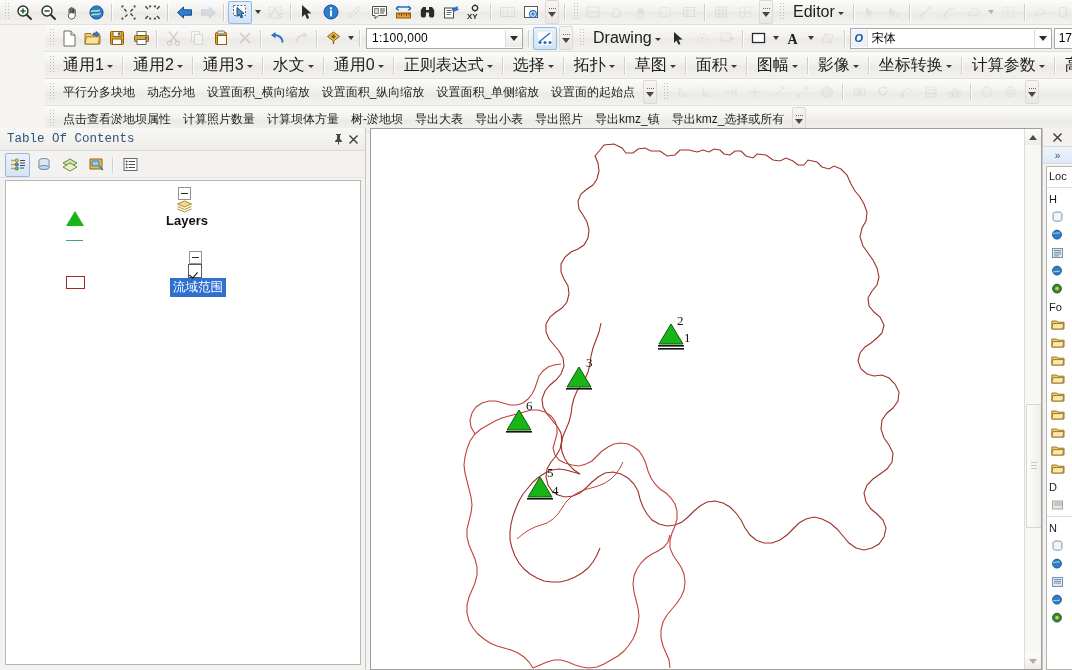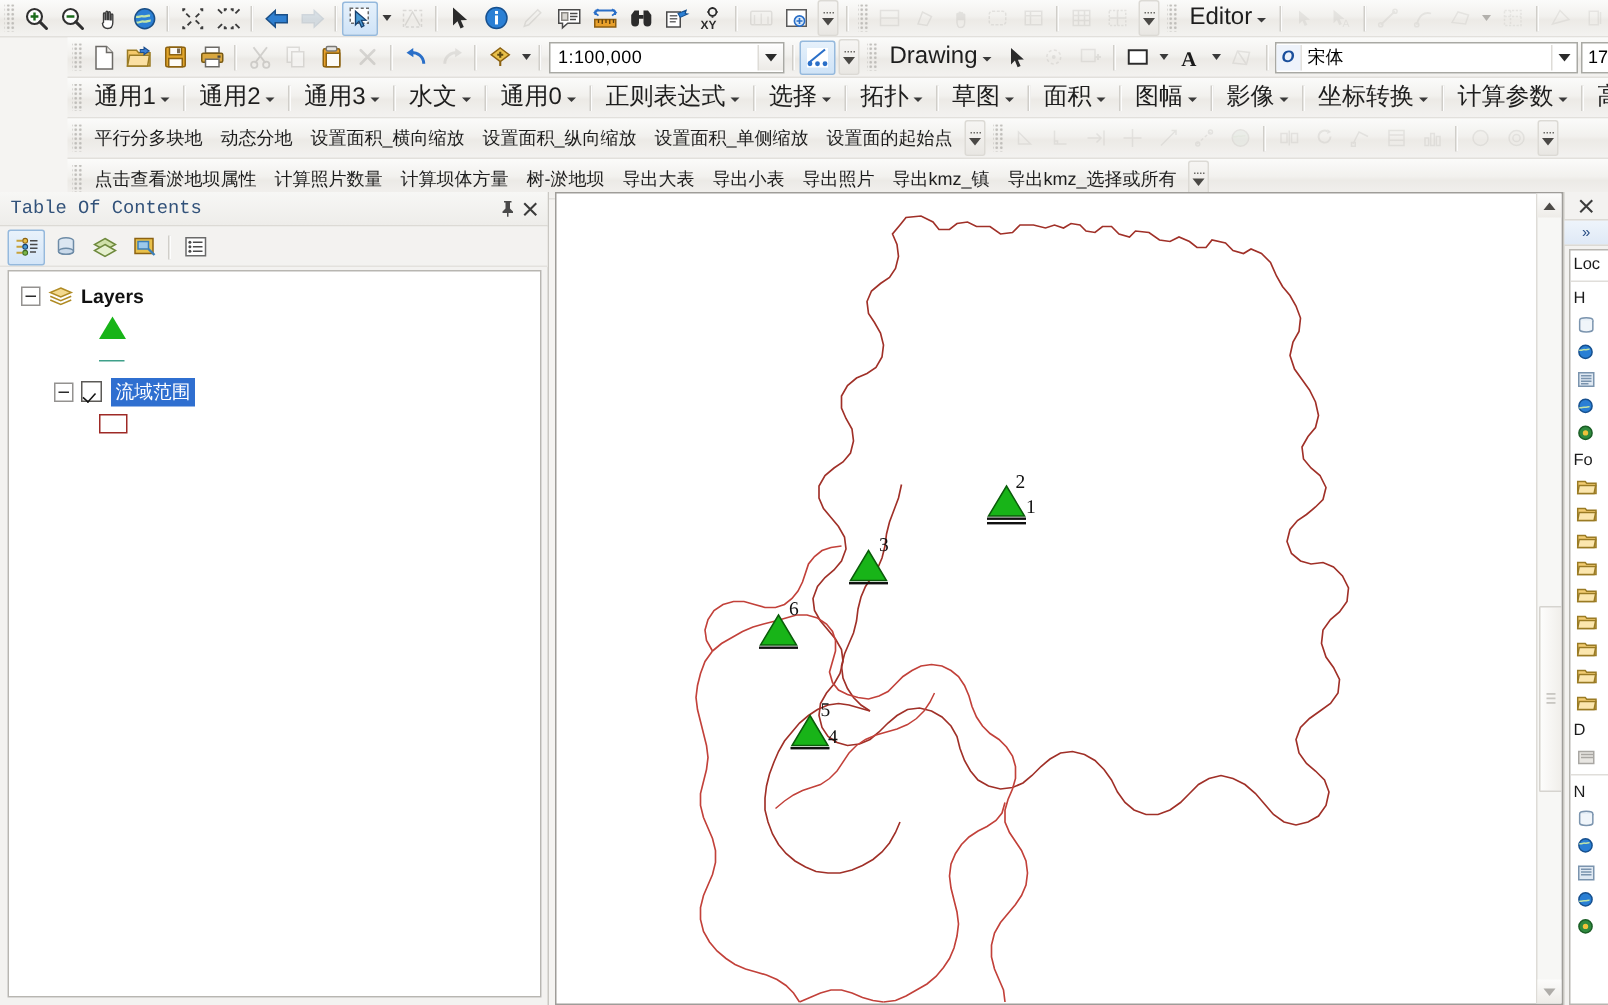--- a/index.html
+++ b/index.html
@@ -125,21 +125,21 @@
     height:25px;display:flex;align-items:center;gap:1px;padding:1px 4px 0 5px;
     background:#f3f2f0;border-bottom:1px solid #e3e1dd;
   }
   .tocbtn{width:23px;height:22px;display:flex;align-items:center;justify-content:center;border:1px solid transparent;border-radius:2px;}
   .tocbtn.sel{border:1px solid #95b9dd;background:linear-gradient(to bottom,#e9f2fb,#d3e5f8);}
   .toc-body{
     position:absolute;left:5px;right:4px;top:52px;bottom:5px;
     background:#fff;border:1px solid #b8b6b1;overflow:hidden;
   }
   .tree{padding:6px 0 0 0;}
-  .trow{display:flex;align-items:center;height:20px;padding-left:8px;}
+  .trow{display:flex;align-items:center;height:20px;padding-left:8px;flex-direction:column;}
   .expander{
     width:11px;height:11px;border:1px solid #949290;background:#fff;
     display:flex;align-items:center;justify-content:center;margin-right:5px;flex:0 0 auto;
   }
   .expander i{display:block;width:7px;height:1px;background:#2b2b2b;}
   .ckb{
     width:12px;height:12px;border:1px solid #5c5a57;background:#fff;flex:0 0 auto;
     margin-right:6px;position:relative;
   }
   .ckb.on::after{

